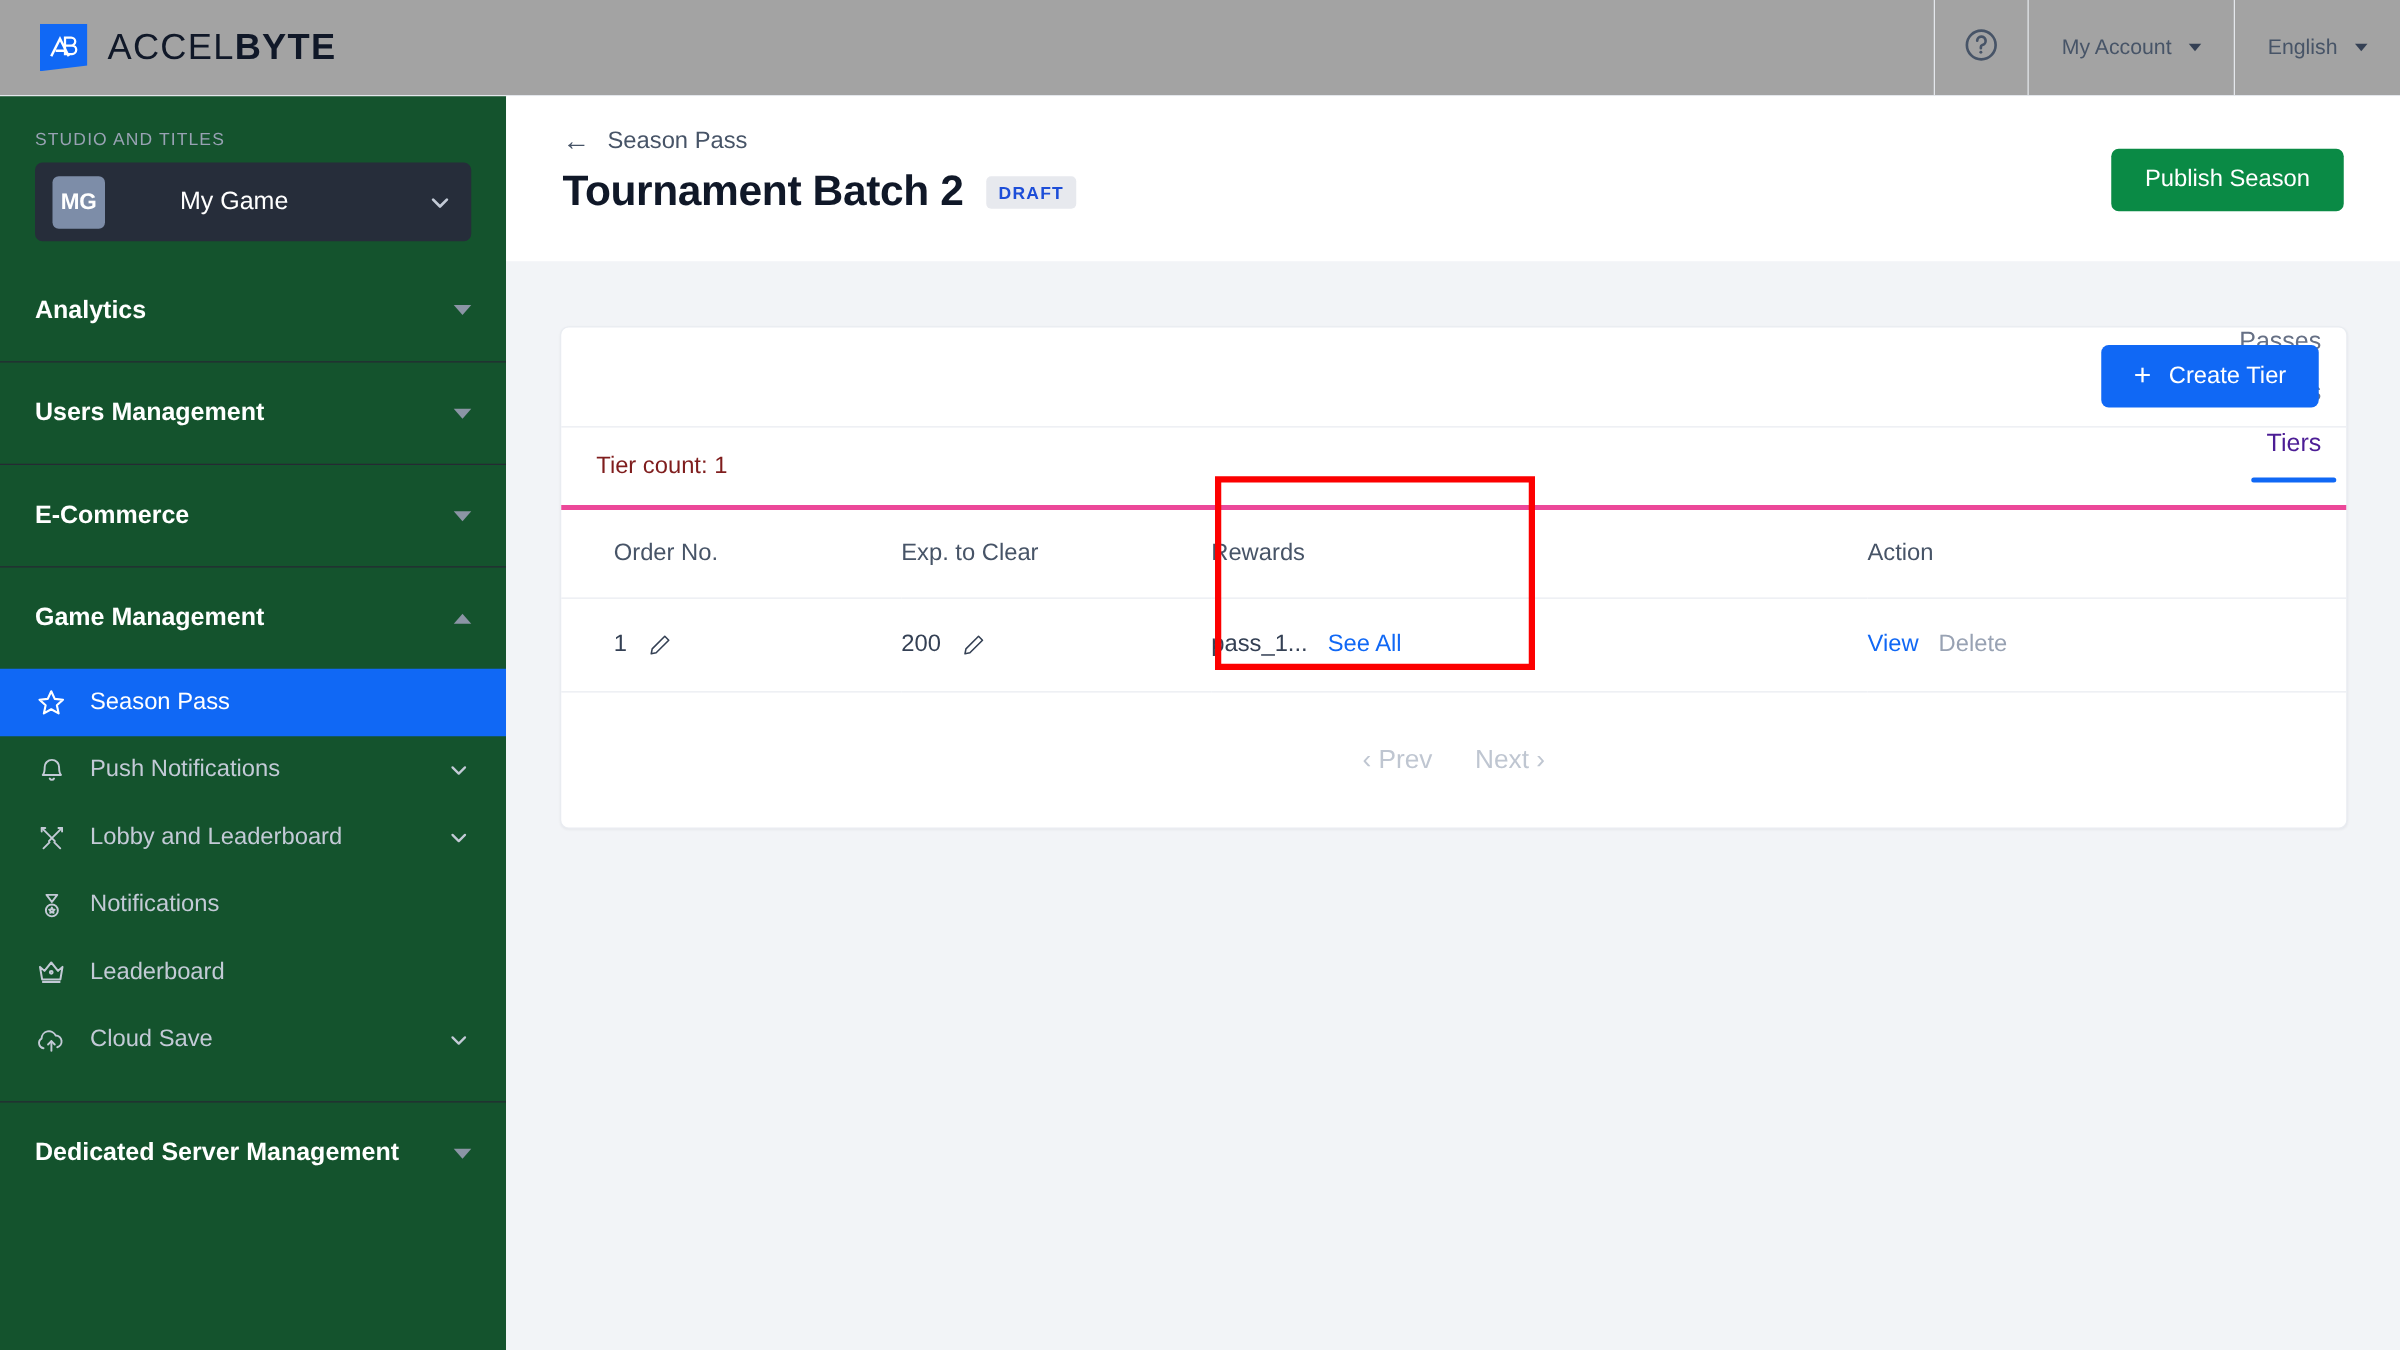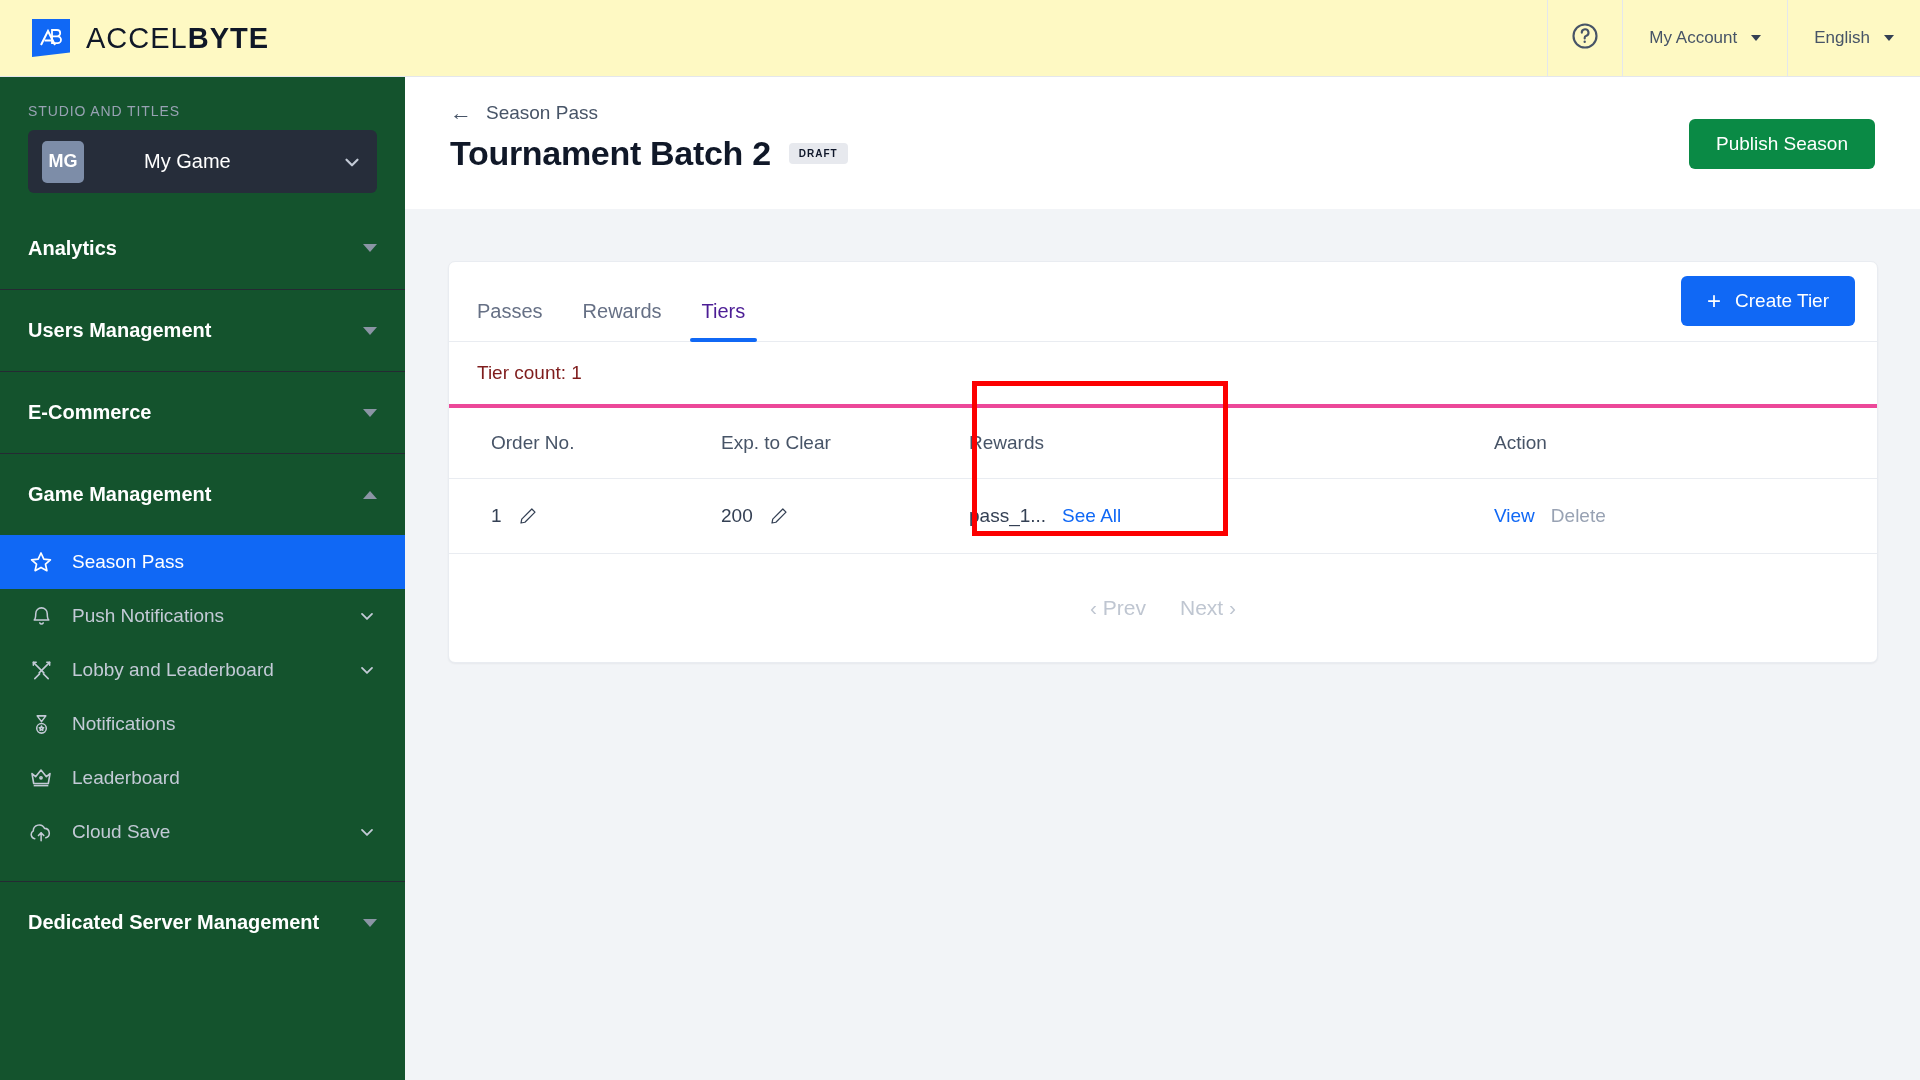--- a/index.html
+++ b/index.html
@@ -7,21 +7,21 @@
     width: 1920px; height: 1080px;
     font-family: "Liberation Sans", sans-serif;
     background: #ffffff;
     overflow: hidden;
   }
   #app { position: relative; width: 1920px; height: 1080px; }
 
   
   .topbar {
     position: absolute; top: 0; left: 0; width: 1920px; height: 77px;
-    background: #fef9c3;
+    background: #a3a3a3;
     border-bottom: 1px solid #e4e7ec;
     display: flex; align-items: center;
   }
   .brand { display: flex; align-items: center; margin-left: 32px; }
   .brand-mark {
     width: 38px; height: 38px; background: #1068f5; position: relative;
     clip-path: polygon(0 0, 100% 0, 100% 88%, 0 100%);
     display: flex; align-items: center; justify-content: center;
   }
   .brand-mark svg { display: block; }
@@ -91,41 +91,41 @@
   .page-head { position: relative; height: 132px; background: #ffffff; }
   .breadcrumb {
     position: absolute; left: 45px; top: 25px;
     display: flex; align-items: center; gap: 14px;
     color: #475467; font-size: 19px; cursor: pointer;
   }
   .breadcrumb .arrow { font-size: 22px; line-height: 1; color: #475467; }
   .title-row { position: absolute; left: 45px; top: 57px; display: flex; align-items: center; gap: 18px; }
   .page-title { font-size: 34px; font-weight: 700; color: #101828; letter-spacing: -0.3px; }
   .badge-draft {
-    background: #e7e9ee; color: #0f172a; font-size: 10px; font-weight: 600;
+    background: #e7e9ee; color: #1d4ed8; font-size: 14px; font-weight: 600;
     letter-spacing: 1px; padding: 5px 10px; border-radius: 4px;
   }
   .btn-publish {
     position: absolute; right: 45px; top: 42px;
     background: #0a8a45; color: #ffffff; font-size: 19px;
     border: none; border-radius: 6px; padding: 14px 27px; cursor: pointer;
   }
 
   .content-area {
     position: absolute; top: 132px; left: 0; width: 1515px; height: 871px;
     background: #f2f4f7;
   }
   .card {
     position: absolute; left: 43px; top: 52px; width: 1430px;
     background: #ffffff; border-radius: 7px; border: 1px solid #e9ecf1;
     box-shadow: 0 1px 2px rgba(16,24,40,0.05);
   }
   .card-tabs {
     height: 80px; display: flex; align-items: flex-end;
-    border-bottom: 1px solid #e9ecf1; position: relative; padding-left: 8px;
+    border-bottom: 1px solid #e9ecf1; position: relative; padding-left: 20px; flex-direction: column;
   }
   .tab {
     font-size: 20px; color: #667085; padding: 0 20px 18px 20px; cursor: pointer;
     position: relative; background: none; border: none;
     font-family: "Liberation Sans", sans-serif;
   }
   .tab.active { color: #4c1d95; }
   .tab.active::after {
     content: ""; position: absolute; left: 8px; right: 8px; bottom: -1px;
     height: 4px; background: #1068f5; border-radius: 2px;

